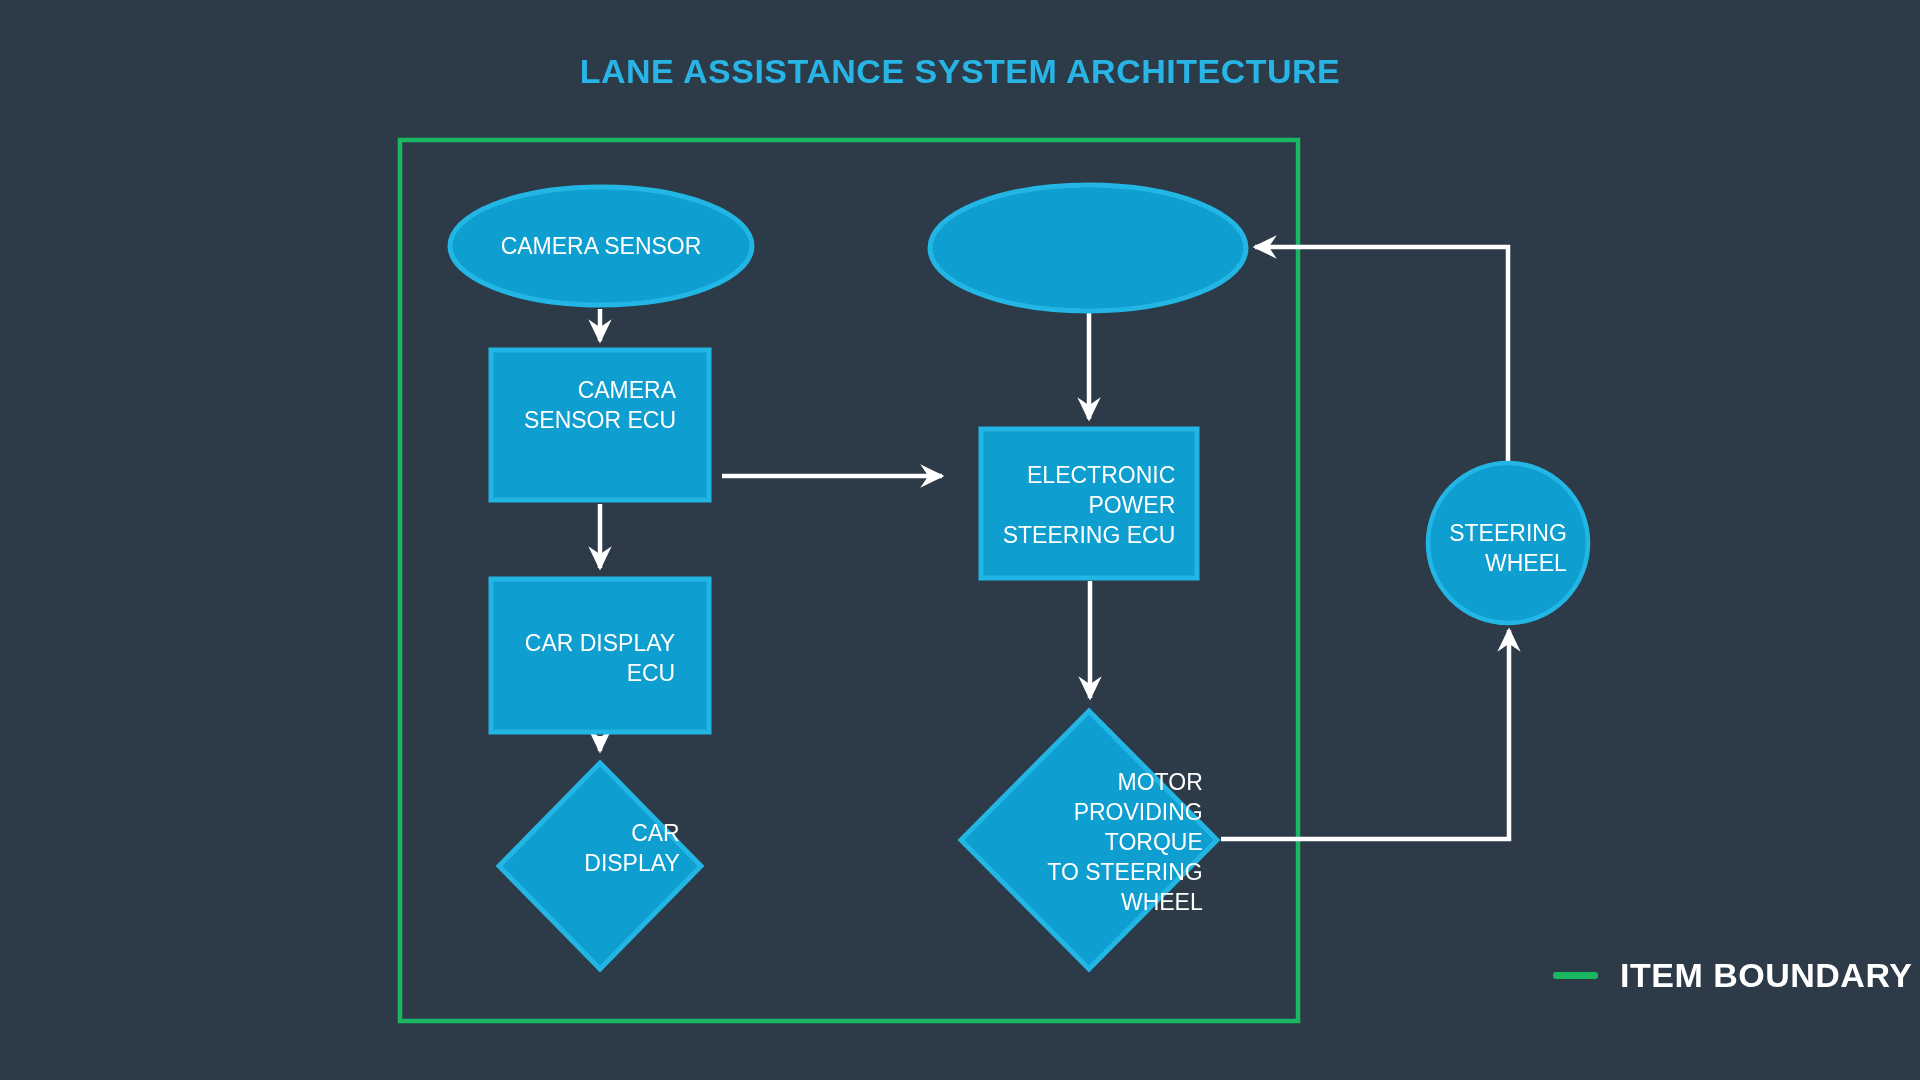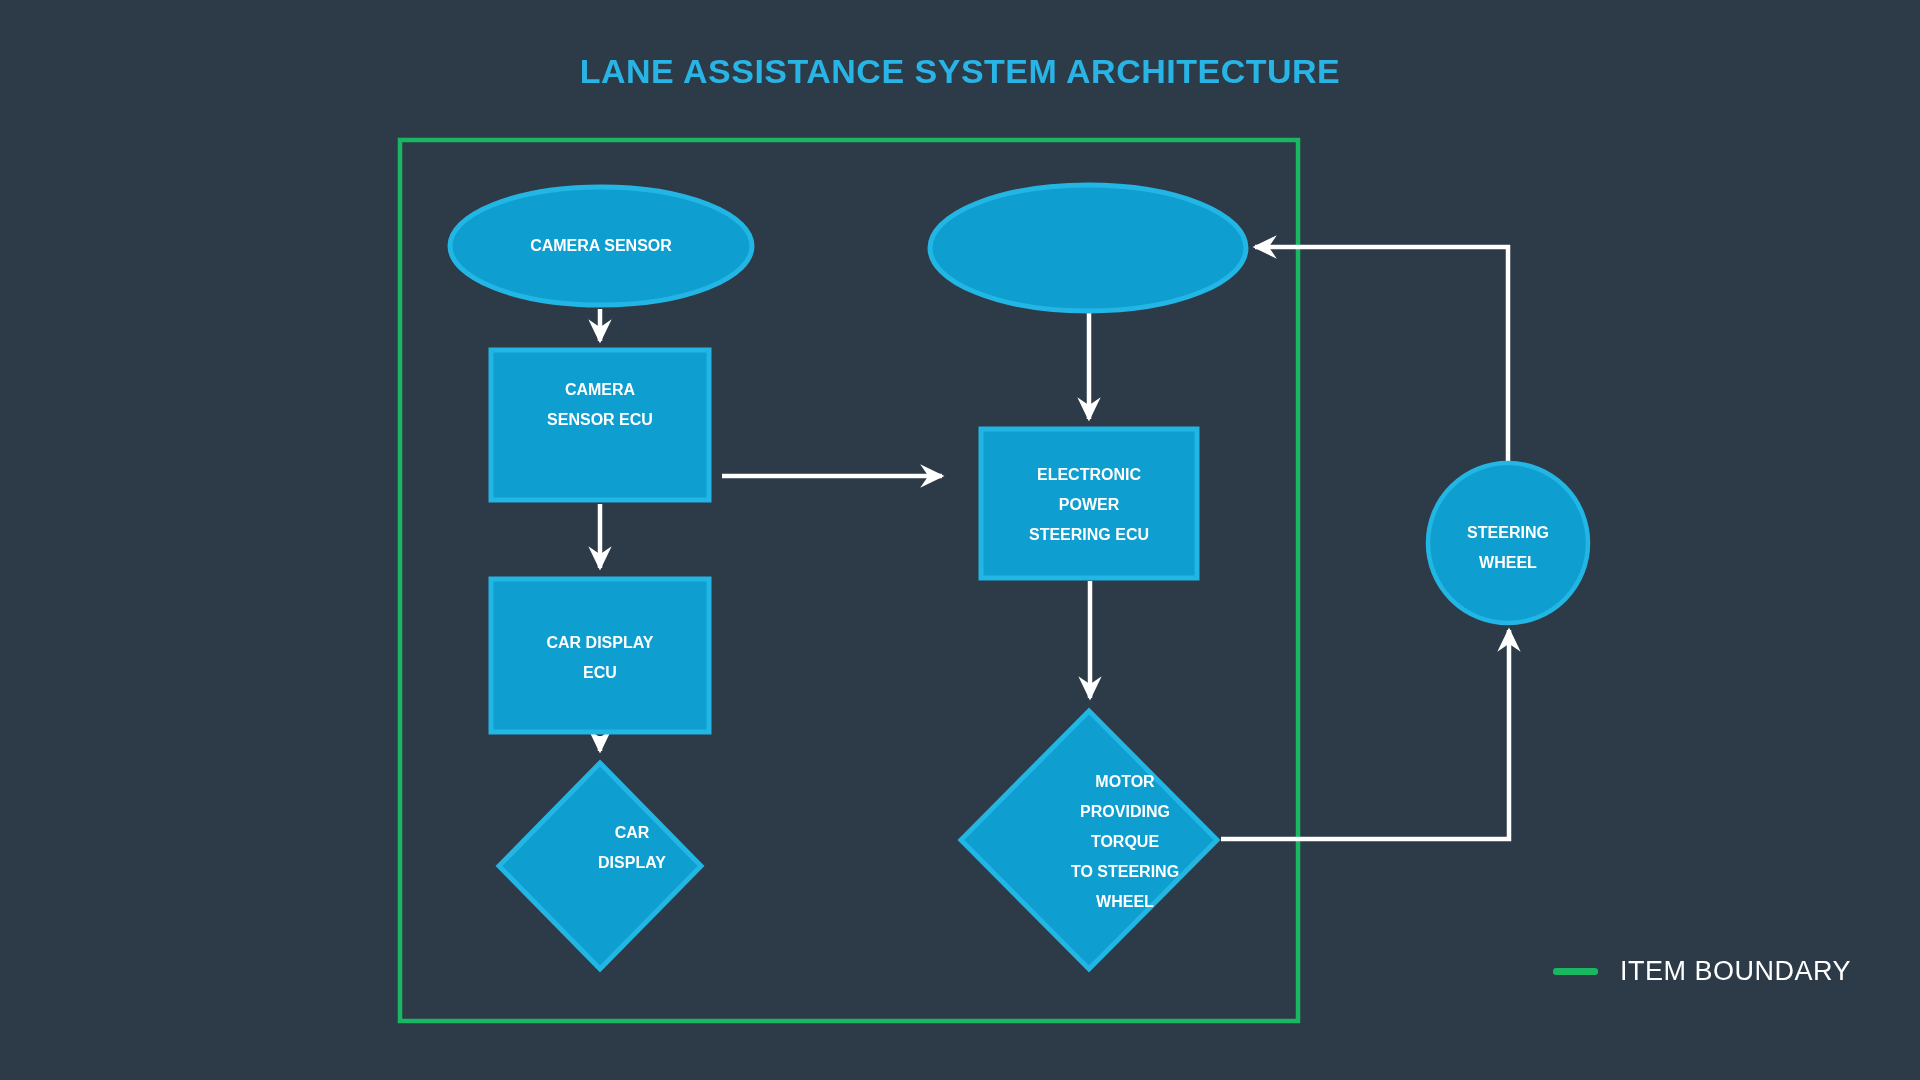--- a/index.html
+++ b/index.html
@@ -38,44 +38,44 @@
   .boundary { fill: none; stroke: var(--boundary-green); stroke-width: 4.5; }
   .edge     { fill: none; stroke: var(--connector); stroke-width: 4.5; }
   .arrowhead{ fill: var(--connector); }
   .node-shape { fill: var(--node-fill); stroke: var(--node-border); stroke-width: 5; }
   .node-shape.thin { stroke-width: 4.5; }
 
   .node-label {
     position: absolute;
     transform: translate(-50%, -50%);
     color: var(--label-text);
-    font-size: 16px;
+    font-size: 23px;
     line-height: 30px;
-    font-weight: 700;
-    text-align: center;
+    font-weight: 400;
+    text-align: right;
     white-space: pre-line;
     pointer-events: none;
   }
 
   .legend {
     position: absolute;
     left: 1553px; top: 956px;
     display: flex;
     align-items: center;
     gap: 22px;
   }
   .legend-swatch {
     width: 45px; height: 7px;
     border-radius: 3px;
     background: var(--boundary-green);
   }
   .legend-label {
     color: var(--label-text);
-    font-size: 27px;
-    font-weight: 400;
+    font-size: 34px;
+    font-weight: 700;
     letter-spacing: 0.5px;
     white-space: nowrap;
   }
 </style>
 </head>
 <body>
 
 <div class="stage">
 
   <div class="page-title">LANE ASSISTANCE SYSTEM ARCHITECTURE</div>

